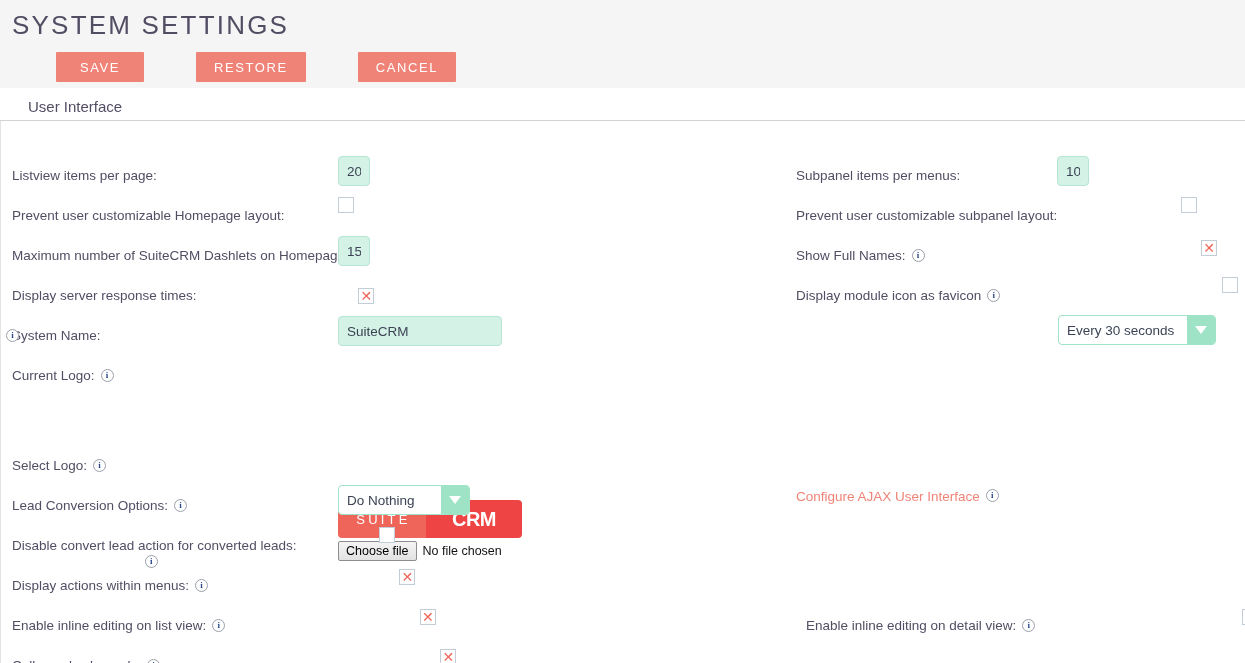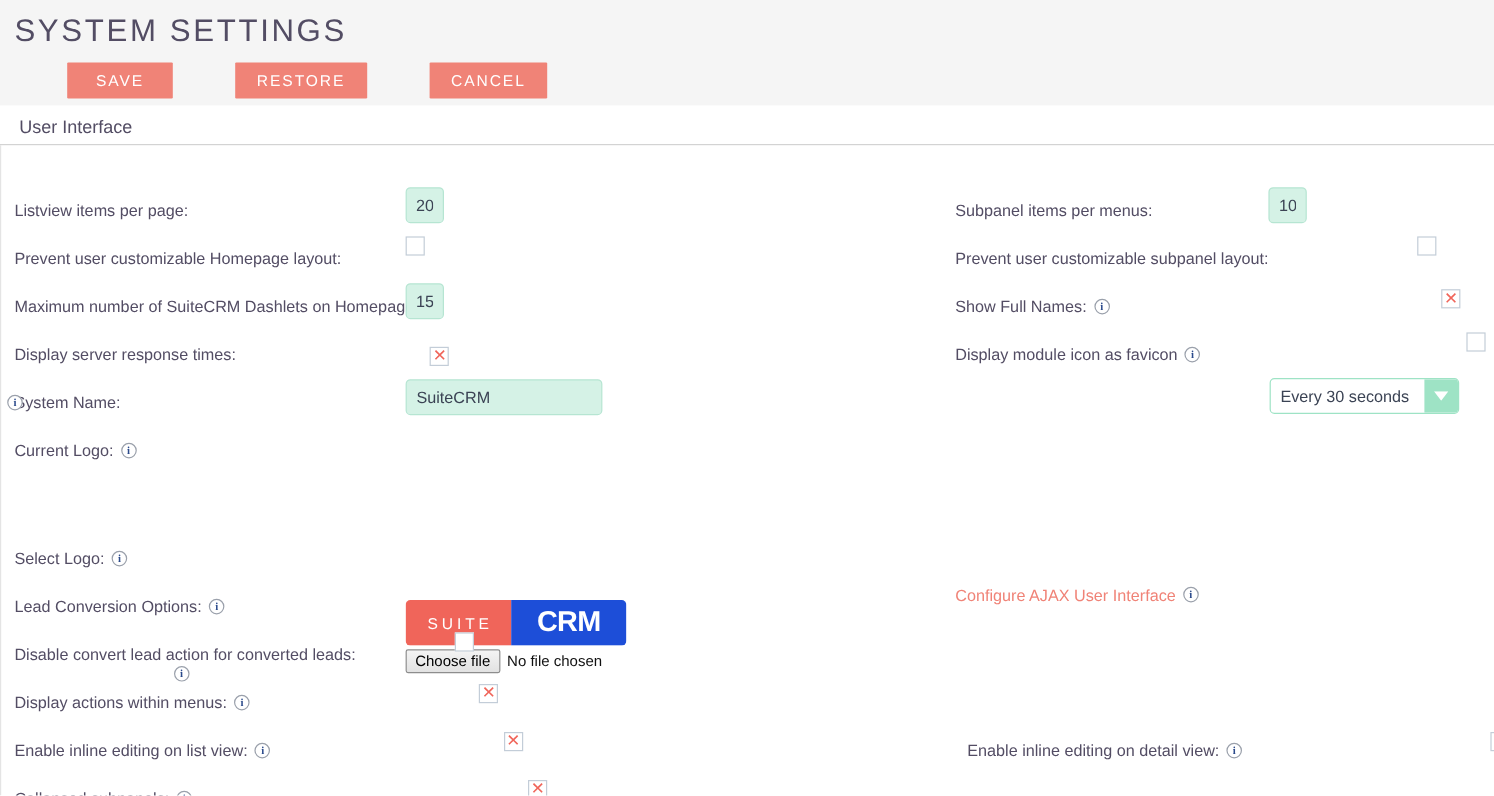--- a/index.html
+++ b/index.html
@@ -50,21 +50,21 @@
     display: flex;
     align-items: center;
     justify-content: center;
     min-width: 88px;
     margin-left: 44px;
   }
 
   
   #tab-strip {
     background: #ffffff;
-    padding: 10px 0 0 16px;
+    padding: 10px 0 0 28px;
     position: relative;
     height: 32px;
   }
   #tab-label {
     font-size: 15px;
     color: #534d64;
     font-family: "Liberation Sans", sans-serif;
   }
   #tab-divider {
     border-bottom: 1px solid #d3d3d3;
@@ -210,27 +210,27 @@
     display: flex;
     align-items: center;
     justify-content: center;
     color: #ffffff;
     font-size: 13px;
     letter-spacing: 3.2px;
     font-family: "Liberation Sans", sans-serif;
     padding-left: 3px;
   }
   #logo-crm {
-    background: #1d4ed8;
+    background: #ef4444;
     flex: 1;
     display: flex;
     align-items: center;
     justify-content: center;
     color: #ffffff;
-    font-size: 24px;
+    font-size: 20px;
     font-weight: bold;
     letter-spacing: -0.5px;
     font-family: "Liberation Sans", sans-serif;
   }
   #file-picker {
     display: flex;
     align-items: center;
     margin-top: 3px;
   }
   #choose-file-button {
@@ -323,20 +323,28 @@
 
   <div class="row col-left" style="top:335px;">
     <span class="field-label">Select Logo:</span>
     <span class="info-icon">i</span>
   </div>
 
   <div class="row col-left" style="top:375px;">
     <span class="field-label">Lead Conversion Options:</span>
     <span class="info-icon">i</span>
   </div>
+  <div class="dropdown dd-narrow control" style="left:338px; top:364px;">
+    <div class="dd-text">Do Nothing</div>
+    <div class="dd-arrow">
+      <svg width="12" height="8" viewBox="0 0 12 8">
+          <polygon points="0,0 12,0 6,8" fill="#ffffff"></polygon>
+        </svg>
+    </div>
+  </div>
 
   <div class="row col-left" style="top:415px;flex-direction:column;">
     <span class="field-label">Disable convert lead action for converted leads:</span>
     <span class="info-icon">i</span>
   </div>
   <div class="checkbox control" style="left:338px; top:400px;"></div>
 
   <div class="row col-left" style="top:455px;">
     <span class="field-label">Display actions within menus:</span>
     <span class="info-icon">i</span>

